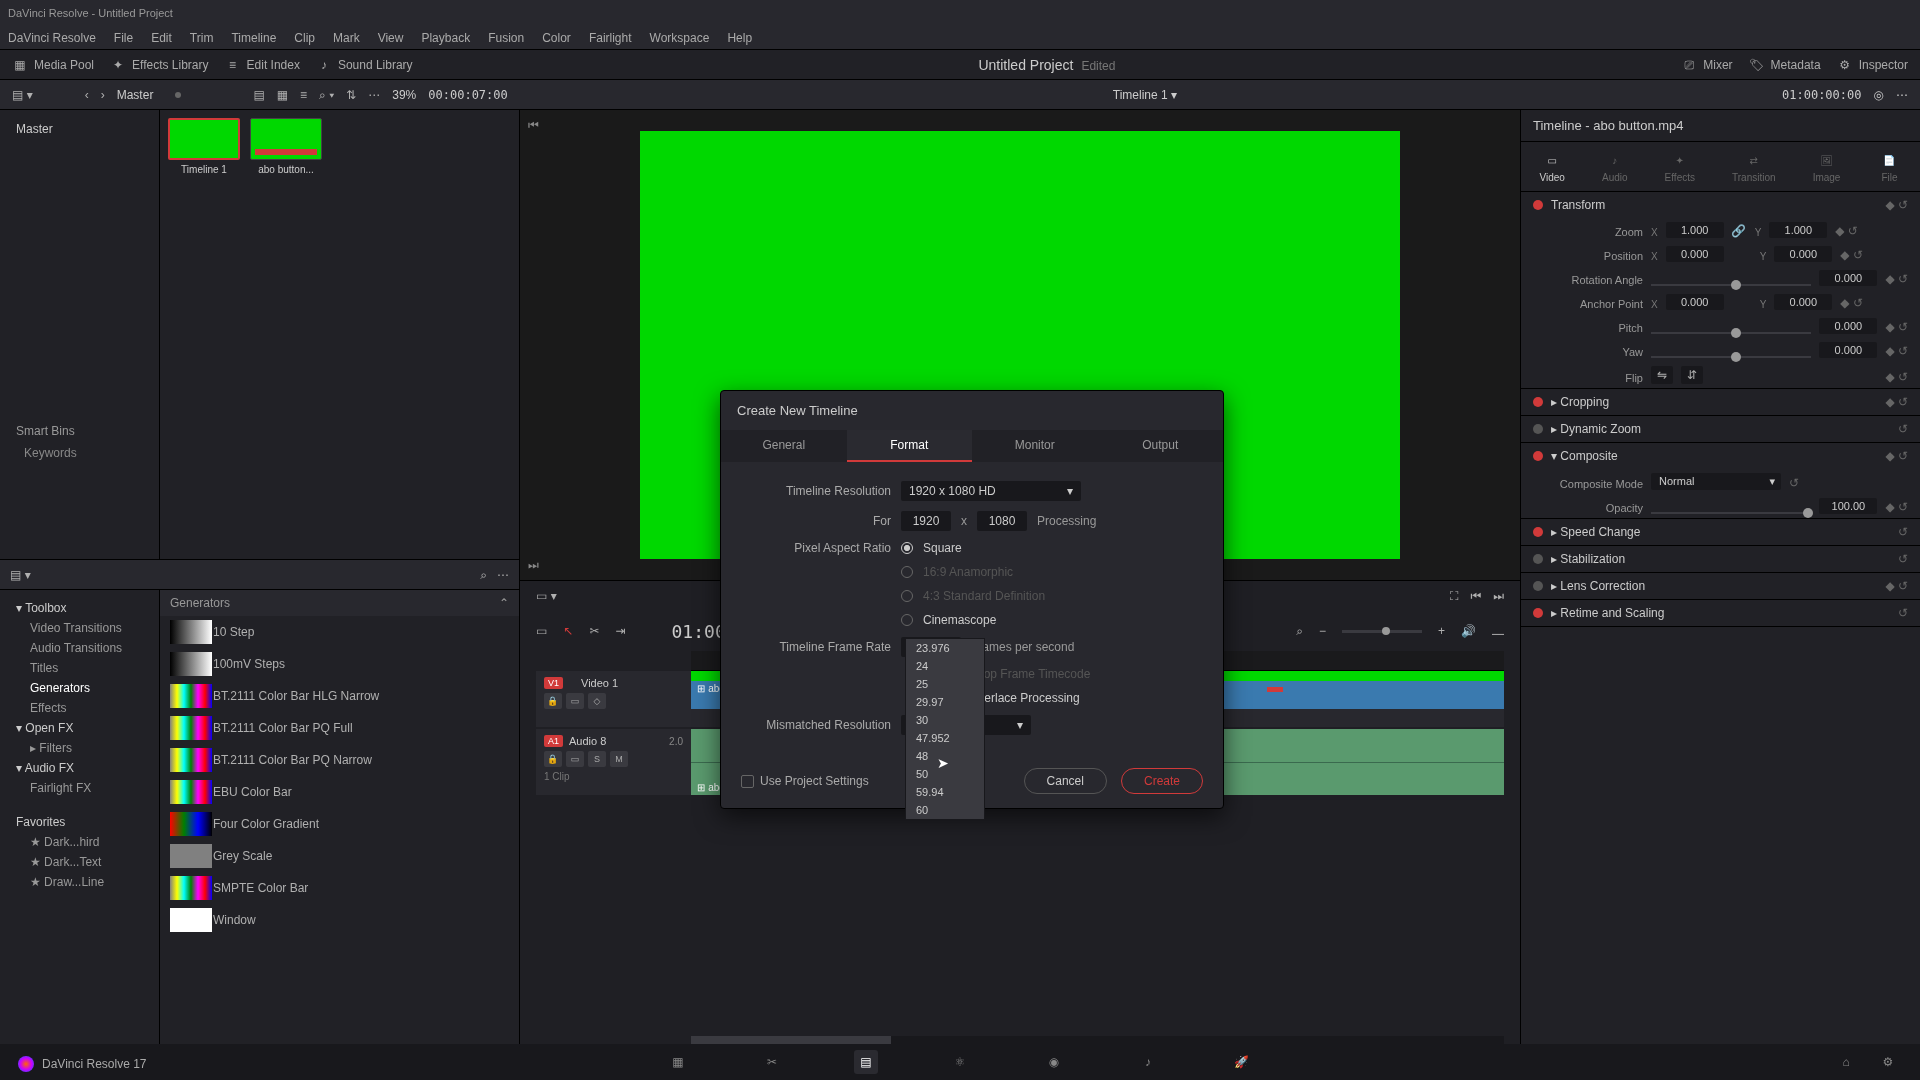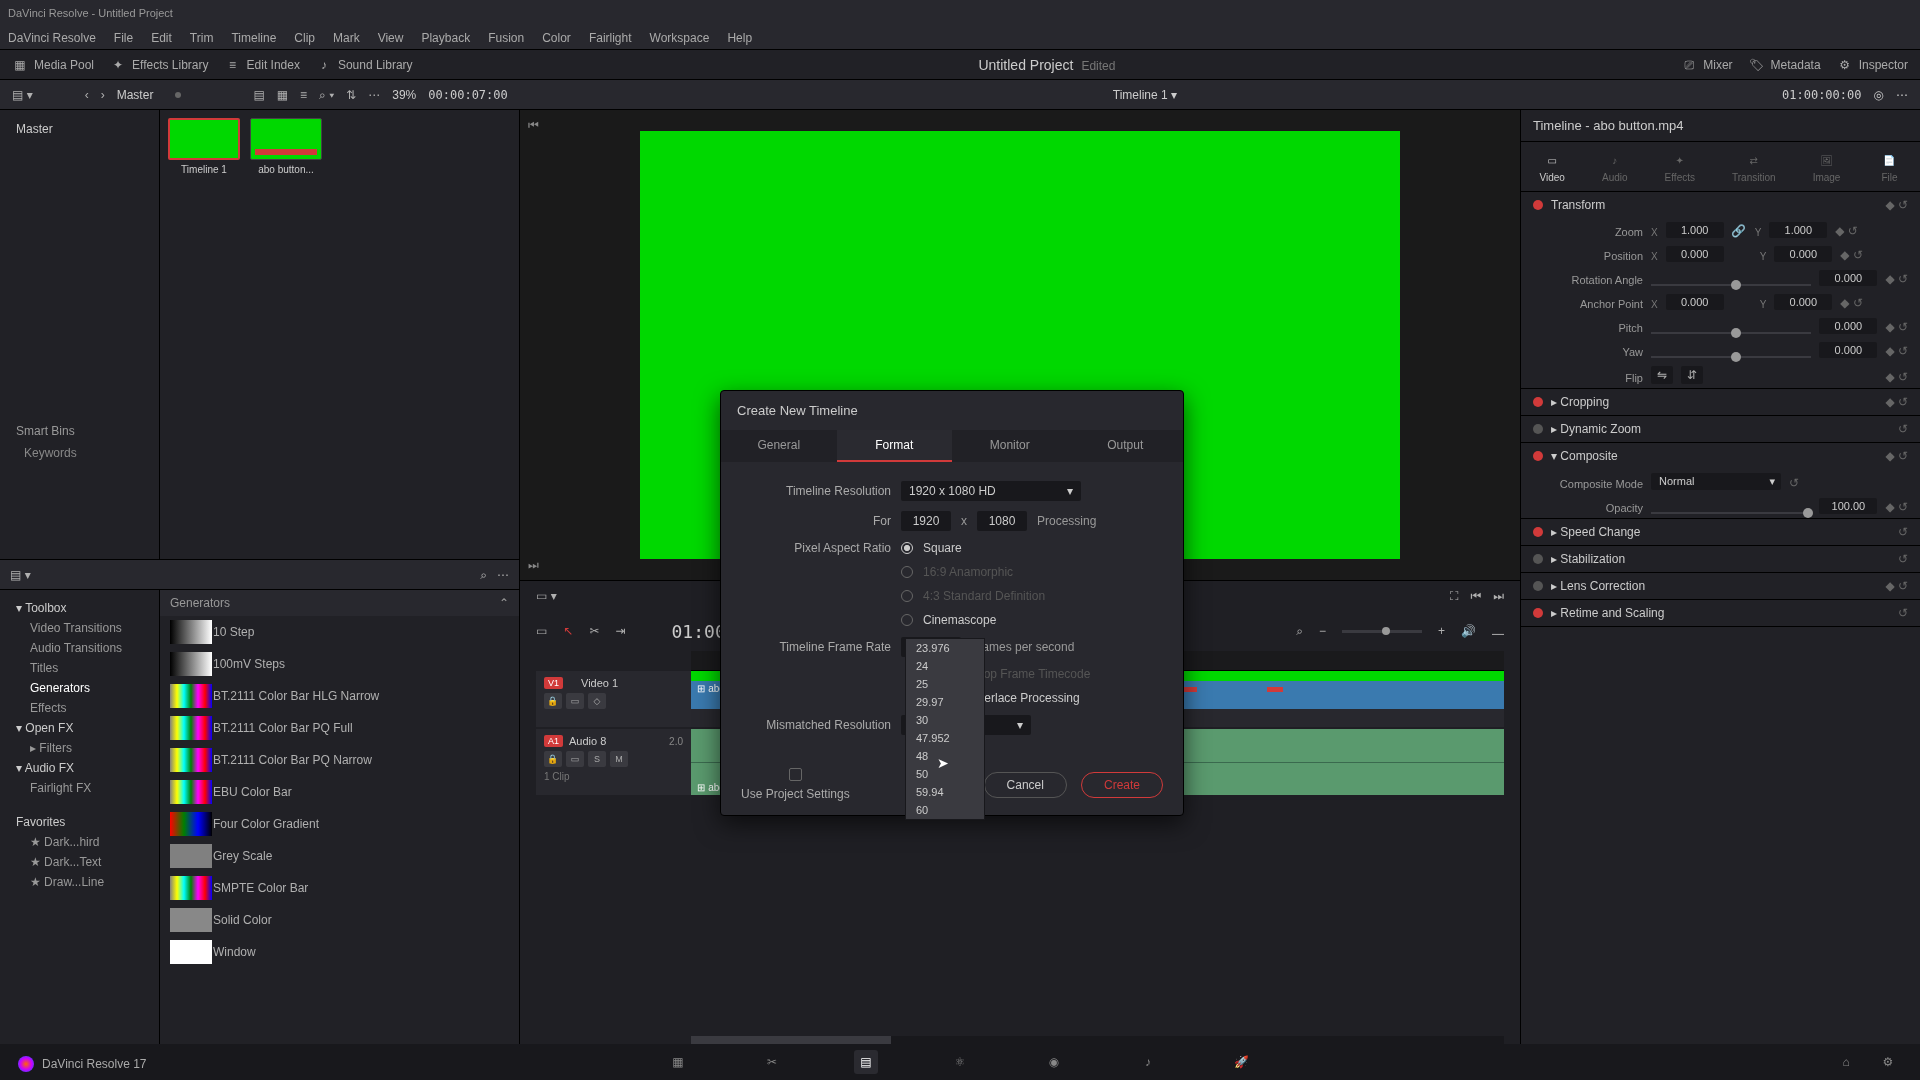--- a/index.html
+++ b/index.html
@@ -75,39 +75,39 @@
 .insp-row .ax { color: #777; font-size: 10px; }
 .insp-row .val { width: 58px; background: #18181c; color: #ccc; text-align: center; padding: 2px 0; border-radius: 2px; font-size: 11px; }
 .insp-row .slider { flex: 1; height: 2px; background: #3a3a40; position: relative; }
 .insp-row .slider .h { position: absolute; top: -4px; width: 10px; height: 10px; background: #999; border-radius: 50%; }
 .bottom-tabs { position: absolute; bottom: 0; left: 0; right: 0; height: 36px; background: #18181c; display: flex; align-items: center; justify-content: center; gap: 70px; }
 .bottom-tabs .bt { width: 24px; height: 24px; color: #888; cursor: pointer; display: flex; align-items: center; justify-content: center; }
 .bottom-tabs .bt.active { color: #fff; background: #2a2a30; border-radius: 3px; }
 .app-name { position: absolute; bottom: 8px; left: 18px; display: flex; align-items: center; gap: 8px; color: #aaa; font-size: 12px; }
 .app-name .logo { width: 16px; height: 16px; border-radius: 50%; background: radial-gradient(circle,#ff6600,#cc00ff,#0066ff); }
 
-.dialog { position: absolute; left: 720px; top: 390px; width: 464px; background: #28282e; border: 1px solid #000; border-radius: 4px; box-shadow: 0 8px 24px rgba(0,0,0,.6); z-index: 100; }
+.dialog { position: absolute; left: 720px; top: 390px; width: 504px; background: #28282e; border: 1px solid #000; border-radius: 4px; box-shadow: 0 8px 24px rgba(0,0,0,.6); z-index: 100; }
 .dialog .dlg-title { padding: 12px 16px; color: #ccc; font-size: 13px; }
 .dialog .dlg-tabs { display: flex; background: #212126; }
 .dialog .dlg-tab { flex: 1; text-align: center; padding: 8px 0; color: #999; cursor: pointer; border-bottom: 2px solid transparent; }
 .dialog .dlg-tab.active { color: #fff; border-bottom: 2px solid #d13a3a; background: #2a2a30; }
 .dialog .dlg-body { padding: 14px 20px; }
 .dlg-row { display: flex; align-items: center; padding: 5px 0; gap: 10px; }
 .dlg-row .lbl { width: 150px; text-align: right; color: #aaa; font-size: 12px; }
 .dlg-row select, .dlg-row .dd { background: #18181c; color: #ccc; border: none; padding: 3px 8px; border-radius: 2px; font-size: 12px; width: 180px; }
 .dlg-row .num { background: #18181c; color: #ccc; border: none; padding: 3px 8px; border-radius: 2px; font-size: 12px; width: 50px; text-align: center; }
 .dlg-row .radio { width: 12px; height: 12px; border-radius: 50%; border: 1px solid #666; display: inline-block; }
 .dlg-row .radio.sel { border-color: #ccc; background: radial-gradient(circle,#ccc 40%,transparent 45%); }
 .dlg-row .rtxt { color: #ccc; font-size: 12px; }
 .dlg-row .rtxt.dim { color: #555; }
 .dlg-row .suffix { color: #999; font-size: 12px; }
 .dropdown-open { position: absolute; left: 905px; top: 638px; width: 80px; background: #3a3a40; border: 1px solid #18181c; z-index: 200; }
 .dropdown-open .opt { padding: 3px 10px; color: #ccc; font-size: 11px; cursor: pointer; }
 .dlg-footer { display: flex; justify-content: flex-end; gap: 14px; padding: 14px 20px; align-items: center; }
-.dlg-footer .chk { display: flex; align-items: center; gap: 6px; margin-right: auto; color: #aaa; font-size: 12px; flex-direction: column; }
+.dlg-footer .chk { display: flex; align-items: center; gap: 6px; margin-right: auto; color: #aaa; font-size: 12px; }
 .dlg-footer .chkbox { width: 13px; height: 13px; border: 1px solid #666; border-radius: 2px; }
 .dlg-footer button { background: transparent; border: 1px solid #555; color: #ccc; padding: 5px 22px; border-radius: 14px; font-size: 12px; cursor: pointer; }
 .dlg-footer button.primary { border-color: #d13a3a; color: #d13a3a; }
 .cursor-ptr { position: absolute; left: 937px; top: 755px; z-index: 300; color: #fff; font-size: 14px; pointer-events: none; }
 </style>
 </head>
 <body>
 
 <div class="titlebar">
   <span>DaVinci Resolve - Untitled Project</span>
@@ -261,24 +261,20 @@
               <div class="sw"></div>
               <span>Four Color Gradient</span>
             </div>
             <div class="fx-item grey">
               <div class="sw"></div>
               <span>Grey Scale</span>
             </div>
             <div class="fx-item bars">
               <div class="sw"></div>
               <span>SMPTE Color Bar</span>
-            </div>
-            <div class="fx-item solid">
-              <div class="sw"></div>
-              <span>Solid Color</span>
             </div>
             <div class="fx-item win">
               <div class="sw"></div>
               <span>Window</span>
             </div>
           </div>
       </div>
     </div>
   </div>
 

